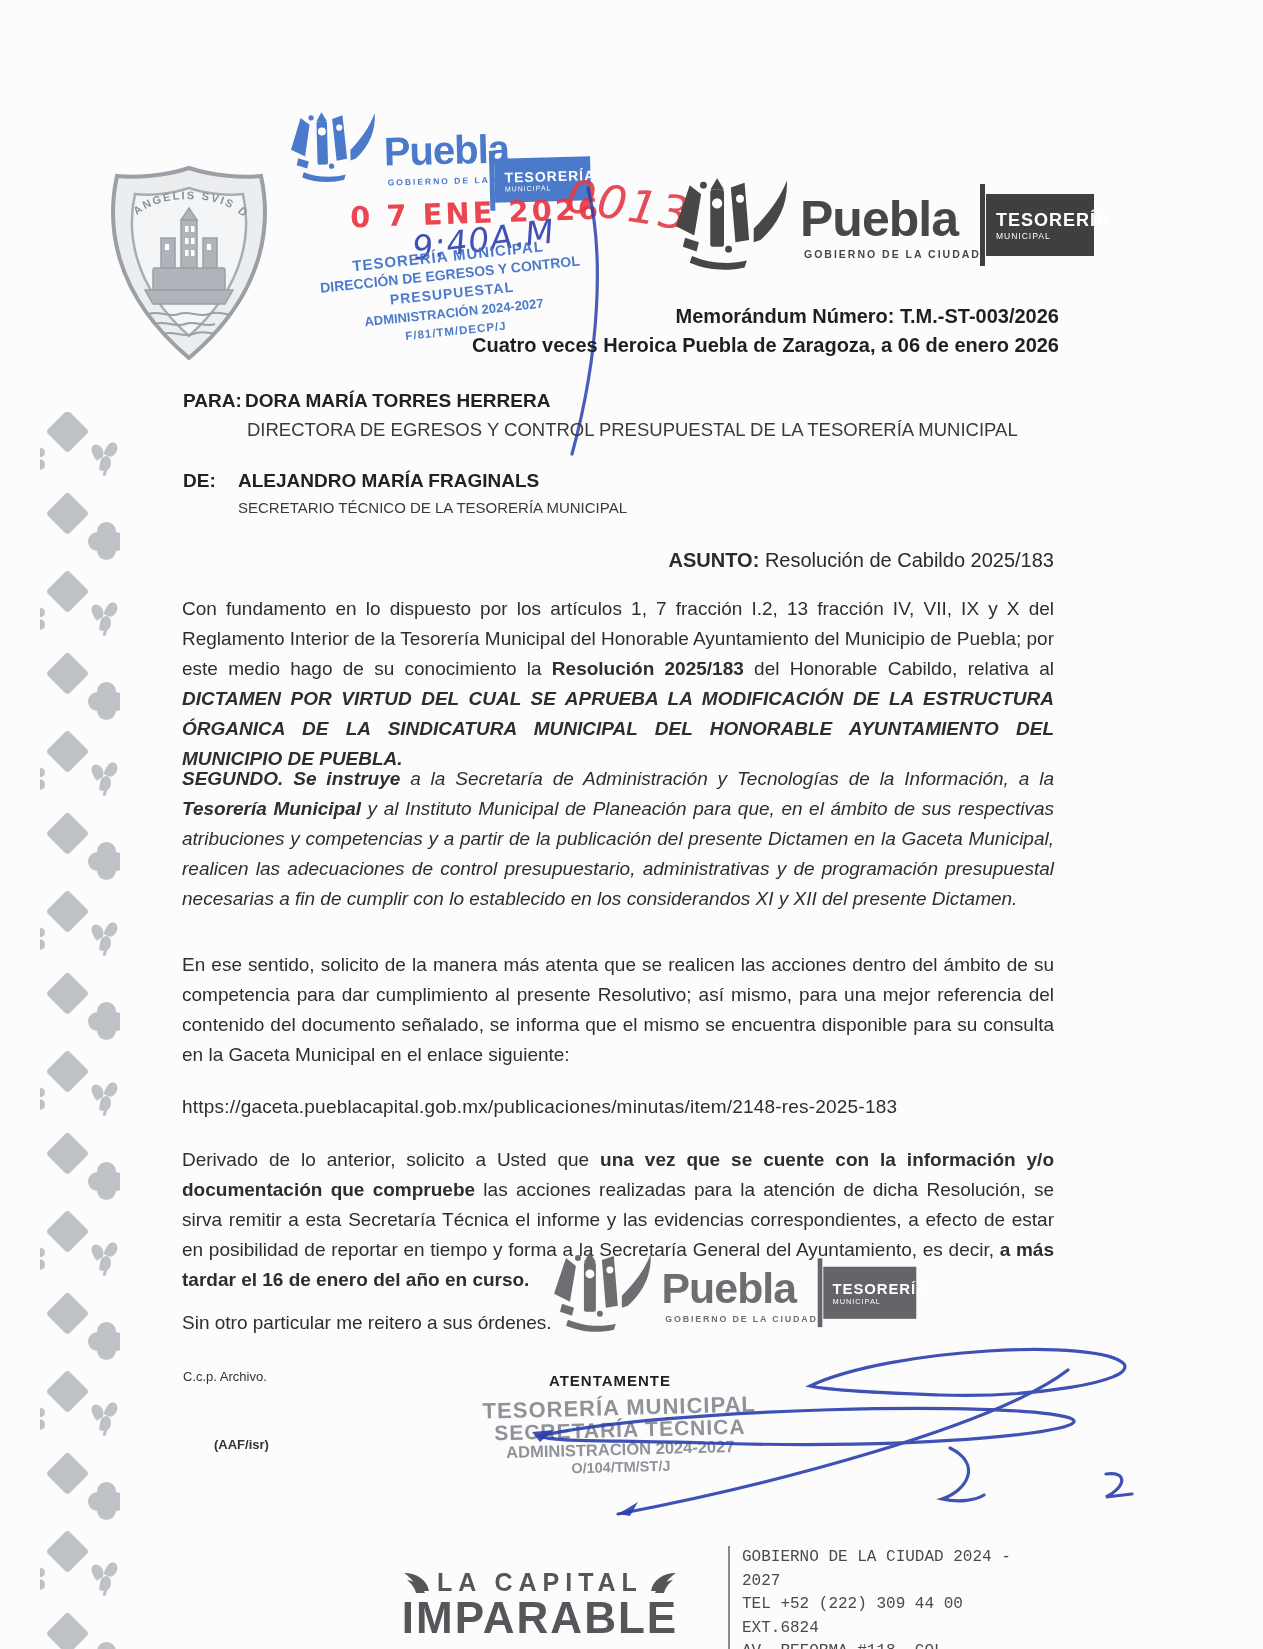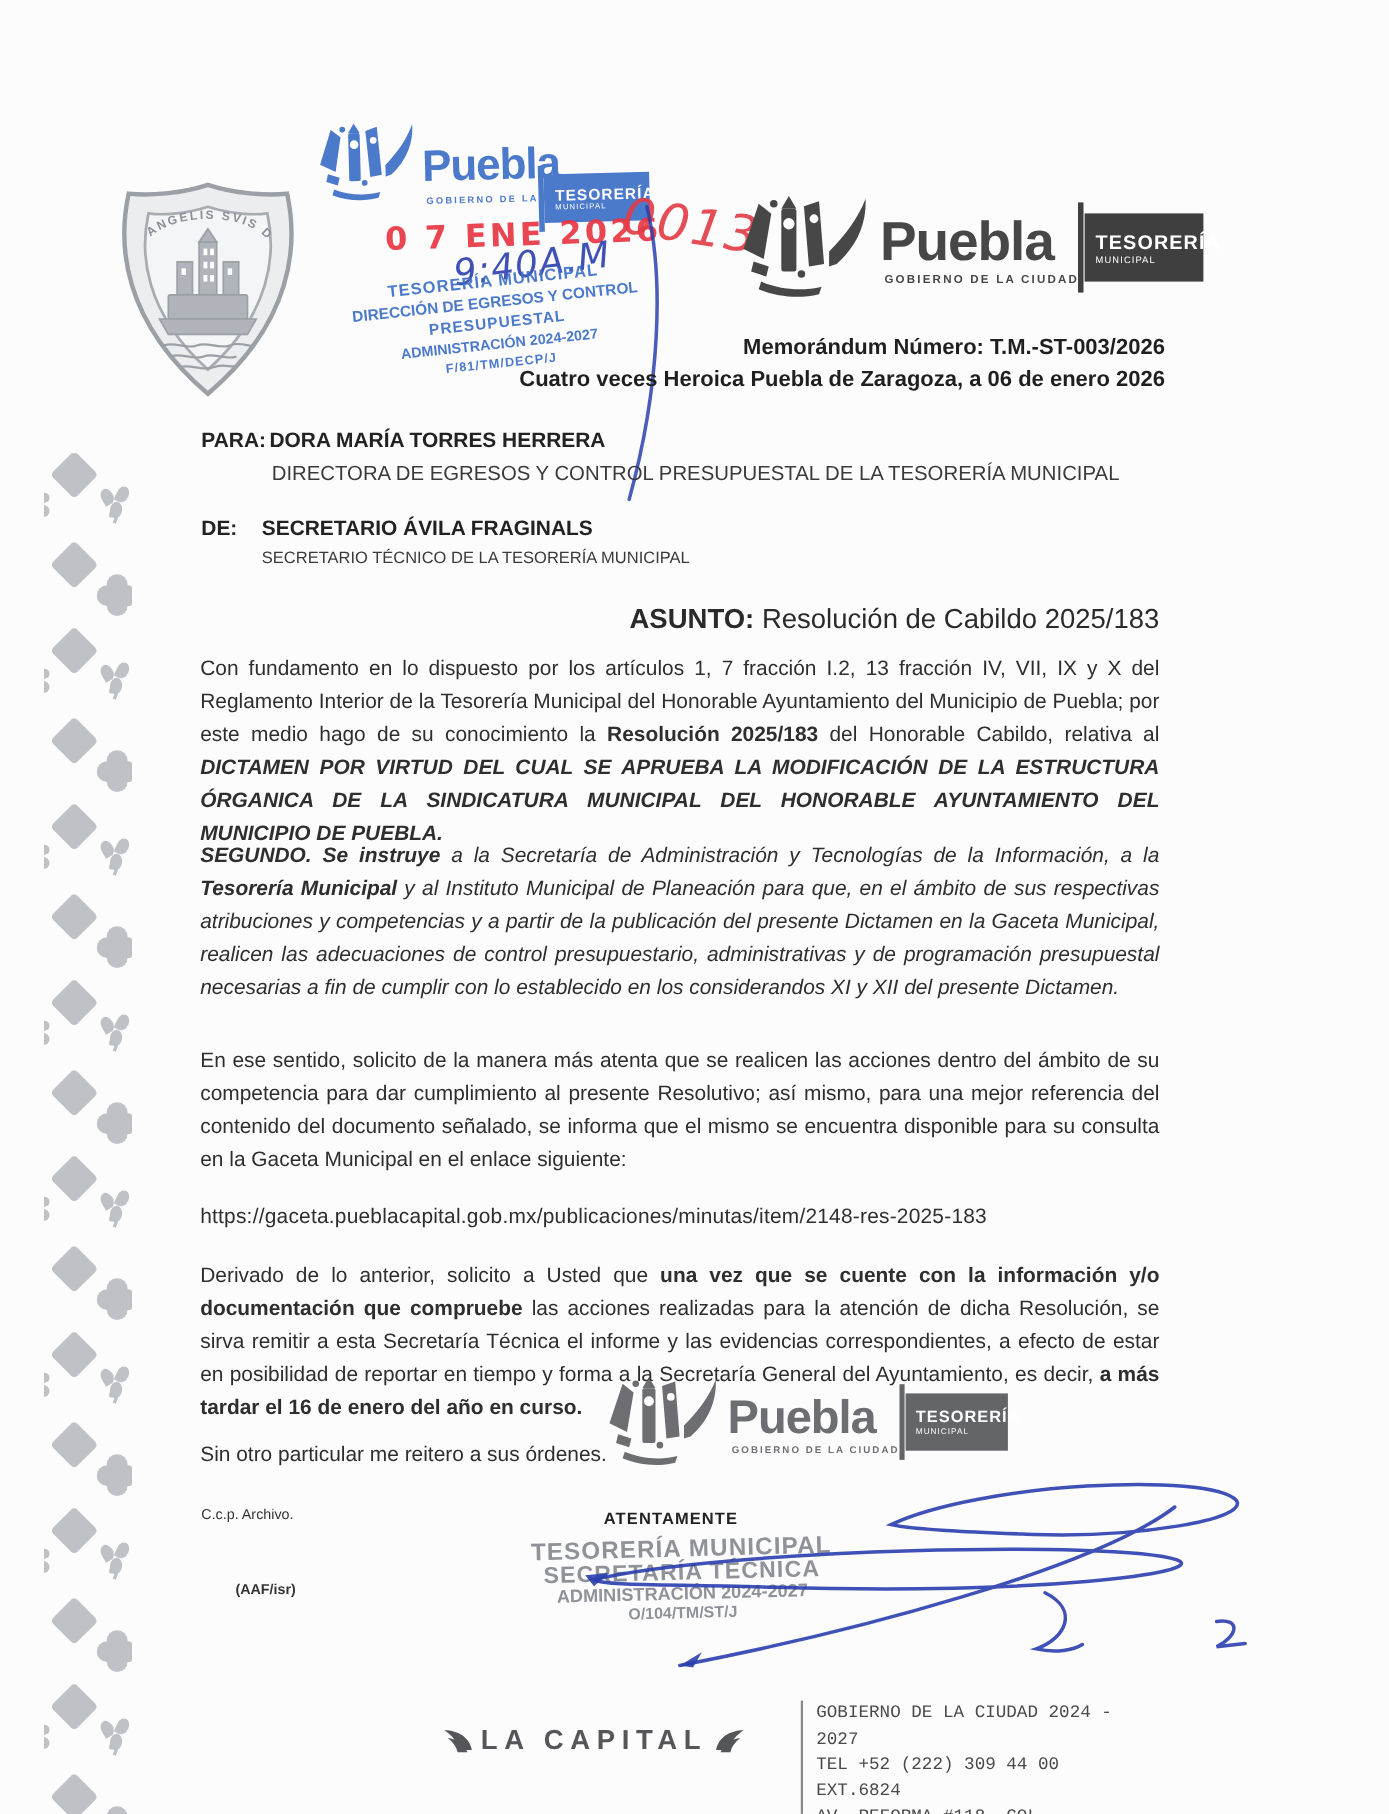--- a/index.html
+++ b/index.html
@@ -93,21 +93,21 @@
   #memo-block .m2{font-size:20px;line-height:29px;}
 
   
   .fieldrow{position:absolute;left:183px;font-size:19px;color:#222;}
   #para-row{top:390px;font-weight:bold;}
   #para-row .lbl{display:inline-block;width:62px;}
   #para-title{top:419px;left:247px;font-weight:normal;color:#3a3a3a;font-size:18.5px;}
   #de-row{top:470px;font-weight:bold;}
   #de-row .lbl{display:inline-block;width:55px;}
   #de-title{top:499px;left:238px;font-weight:normal;color:#3a3a3a;font-size:15px;}
-  #subject{right:209px;top:549px;font-size:25px;color:#2a2a2a;}
+  #subject{right:209px;top:549px;font-size:20px;color:#2a2a2a;}
   #subject b{font-weight:bold;}
 
   
   .para{position:absolute;left:182px;width:872px;font-size:19px;line-height:30px;text-align:justify;color:#2e2e2e;}
   .para .b{font-weight:bold;}
   .para .i{font-style:italic;}
   #p1{top:594px;}
   #p2{top:764px;}
   #p3{top:950px;}
   #url-line{top:1092px;text-align:left;letter-spacing:.2px;}
@@ -375,21 +375,21 @@
 <div id="memo-block" class="abs">
   <div class="m1">Memorándum Número: T.M.-ST-003/2026</div>
   <div class="m2">Cuatro veces Heroica Puebla de Zaragoza, a 06 de enero 2026</div>
 </div>
 
 <div id="para-row" class="fieldrow">
   <span class="lbl">PARA:</span><span>DORA MARÍA TORRES HERRERA</span>
 </div>
 <div id="para-title" class="fieldrow">DIRECTORA DE EGRESOS Y CONTROL PRESUPUESTAL DE LA TESORERÍA MUNICIPAL</div>
 <div id="de-row" class="fieldrow">
-  <span class="lbl">DE:</span><span>SECRETARIO ÁVILA FRAGINALS</span>
+  <span class="lbl">DE:</span><span>ALEJANDRO MARÍA FRAGINALS</span>
 </div>
 <div id="de-title" class="fieldrow">SECRETARIO TÉCNICO DE LA TESORERÍA MUNICIPAL</div>
 
 <div id="subject" class="abs"><b>ASUNTO:</b><span> Resolución de Cabildo 2025/183</span></div>
 
 <div id="p1" class="para"><span>Con fundamento en lo dispuesto por los artículos 1, 7 fracción I.2, 13 fracción IV, VII, IX y X del Reglamento Interior de la Tesorería Municipal del Honorable Ayuntamiento del Municipio de Puebla; por este medio hago de su conocimiento la </span><span class="b">Resolución 2025/183</span><span> del Honorable Cabildo, relativa al </span><span class="b i">DICTAMEN POR VIRTUD DEL CUAL SE APRUEBA LA MODIFICACIÓN DE LA ESTRUCTURA ÓRGANICA DE LA SINDICATURA MUNICIPAL DEL HONORABLE AYUNTAMIENTO DEL MUNICIPIO DE PUEBLA.</span></div>
 <div id="p2" class="para"><span class="b i">SEGUNDO. Se instruye</span><span class="i"> a la Secretaría de Administración y Tecnologías de la Información, a la </span><span class="b i">Tesorería Municipal</span><span class="i"> y al Instituto Municipal de Planeación para que, en el ámbito de sus respectivas atribuciones y competencias y a partir de la publicación del presente Dictamen en la Gaceta Municipal, realicen las adecuaciones de control presupuestario, administrativas y de programación presupuestal necesarias a fin de cumplir con lo establecido en los considerandos XI y XII del presente Dictamen.</span></div>
 <div id="p3" class="para"><span>En ese sentido, solicito de la manera más atenta que se realicen las acciones dentro del ámbito de su competencia para dar cumplimiento al presente Resolutivo; así mismo, para una mejor referencia del contenido del documento señalado, se informa que el mismo se encuentra disponible para su consulta en la Gaceta Municipal en el enlace siguiente:</span></div>
 <div id="url-line" class="para">https://gaceta.pueblacapital.gob.mx/publicaciones/minutas/item/2148-res-2025-183</div>
 <div id="p4" class="para"><span>Derivado de lo anterior, solicito a Usted que </span><span class="b">una vez que se cuente con la información y/o documentación que compruebe</span><span> las acciones realizadas para la atención de dicha Resolución, se sirva remitir a esta Secretaría Técnica el informe y las evidencias correspondientes, a efecto de estar en posibilidad de reportar en tiempo y forma a la Secretaría General del Ayuntamiento, es decir, </span><span class="b">a más tardar el 16 de enero del año en curso.</span></div>
@@ -434,20 +434,21 @@
 <div id="footer-logo" class="abs">
   <div class="row1">
     <svg class="wing flip" viewBox="0 0 30 24">
         <use href="#wing-shape" fill="#55565a"></use>
       </svg>
     <span class="cap">LA CAPITAL</span>
     <svg class="wing" viewBox="0 0 30 24">
         <use href="#wing-shape" fill="#55565a"></use>
       </svg>
   </div>
+  <div class="imp">IMPARABLE</div>
 </div>
 <div id="footer-divider" class="abs"></div>
 <div id="footer-info" class="abs">
   <div>GOBIERNO DE LA CIUDAD 2024 -</div>
   <div>2027</div>
   <div>TEL +52 (222) 309 44 00</div>
   <div>EXT.6824</div>
   <div>AV. REFORMA #118, COL.</div>
 </div>
 

